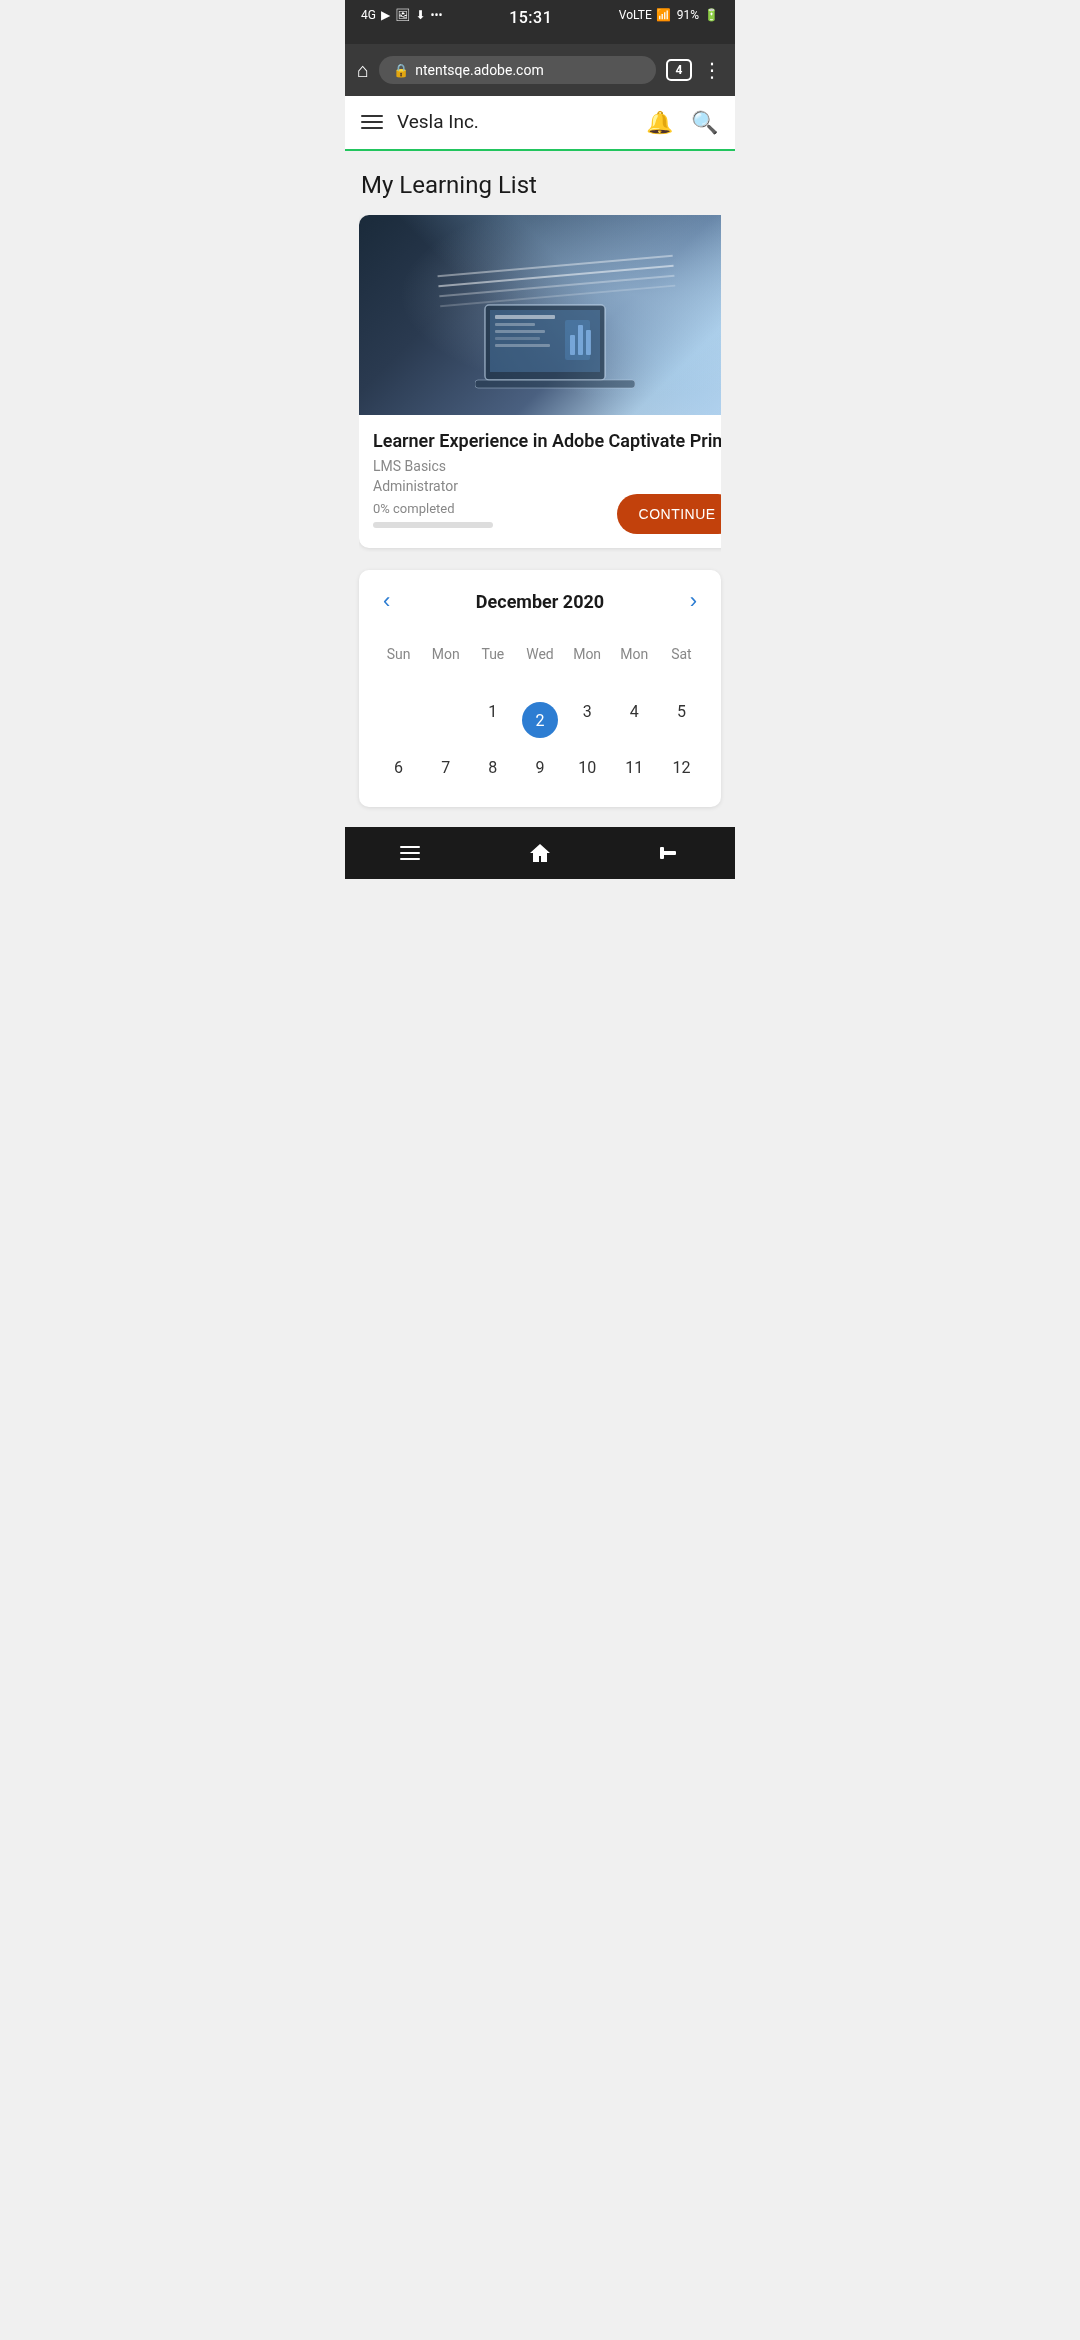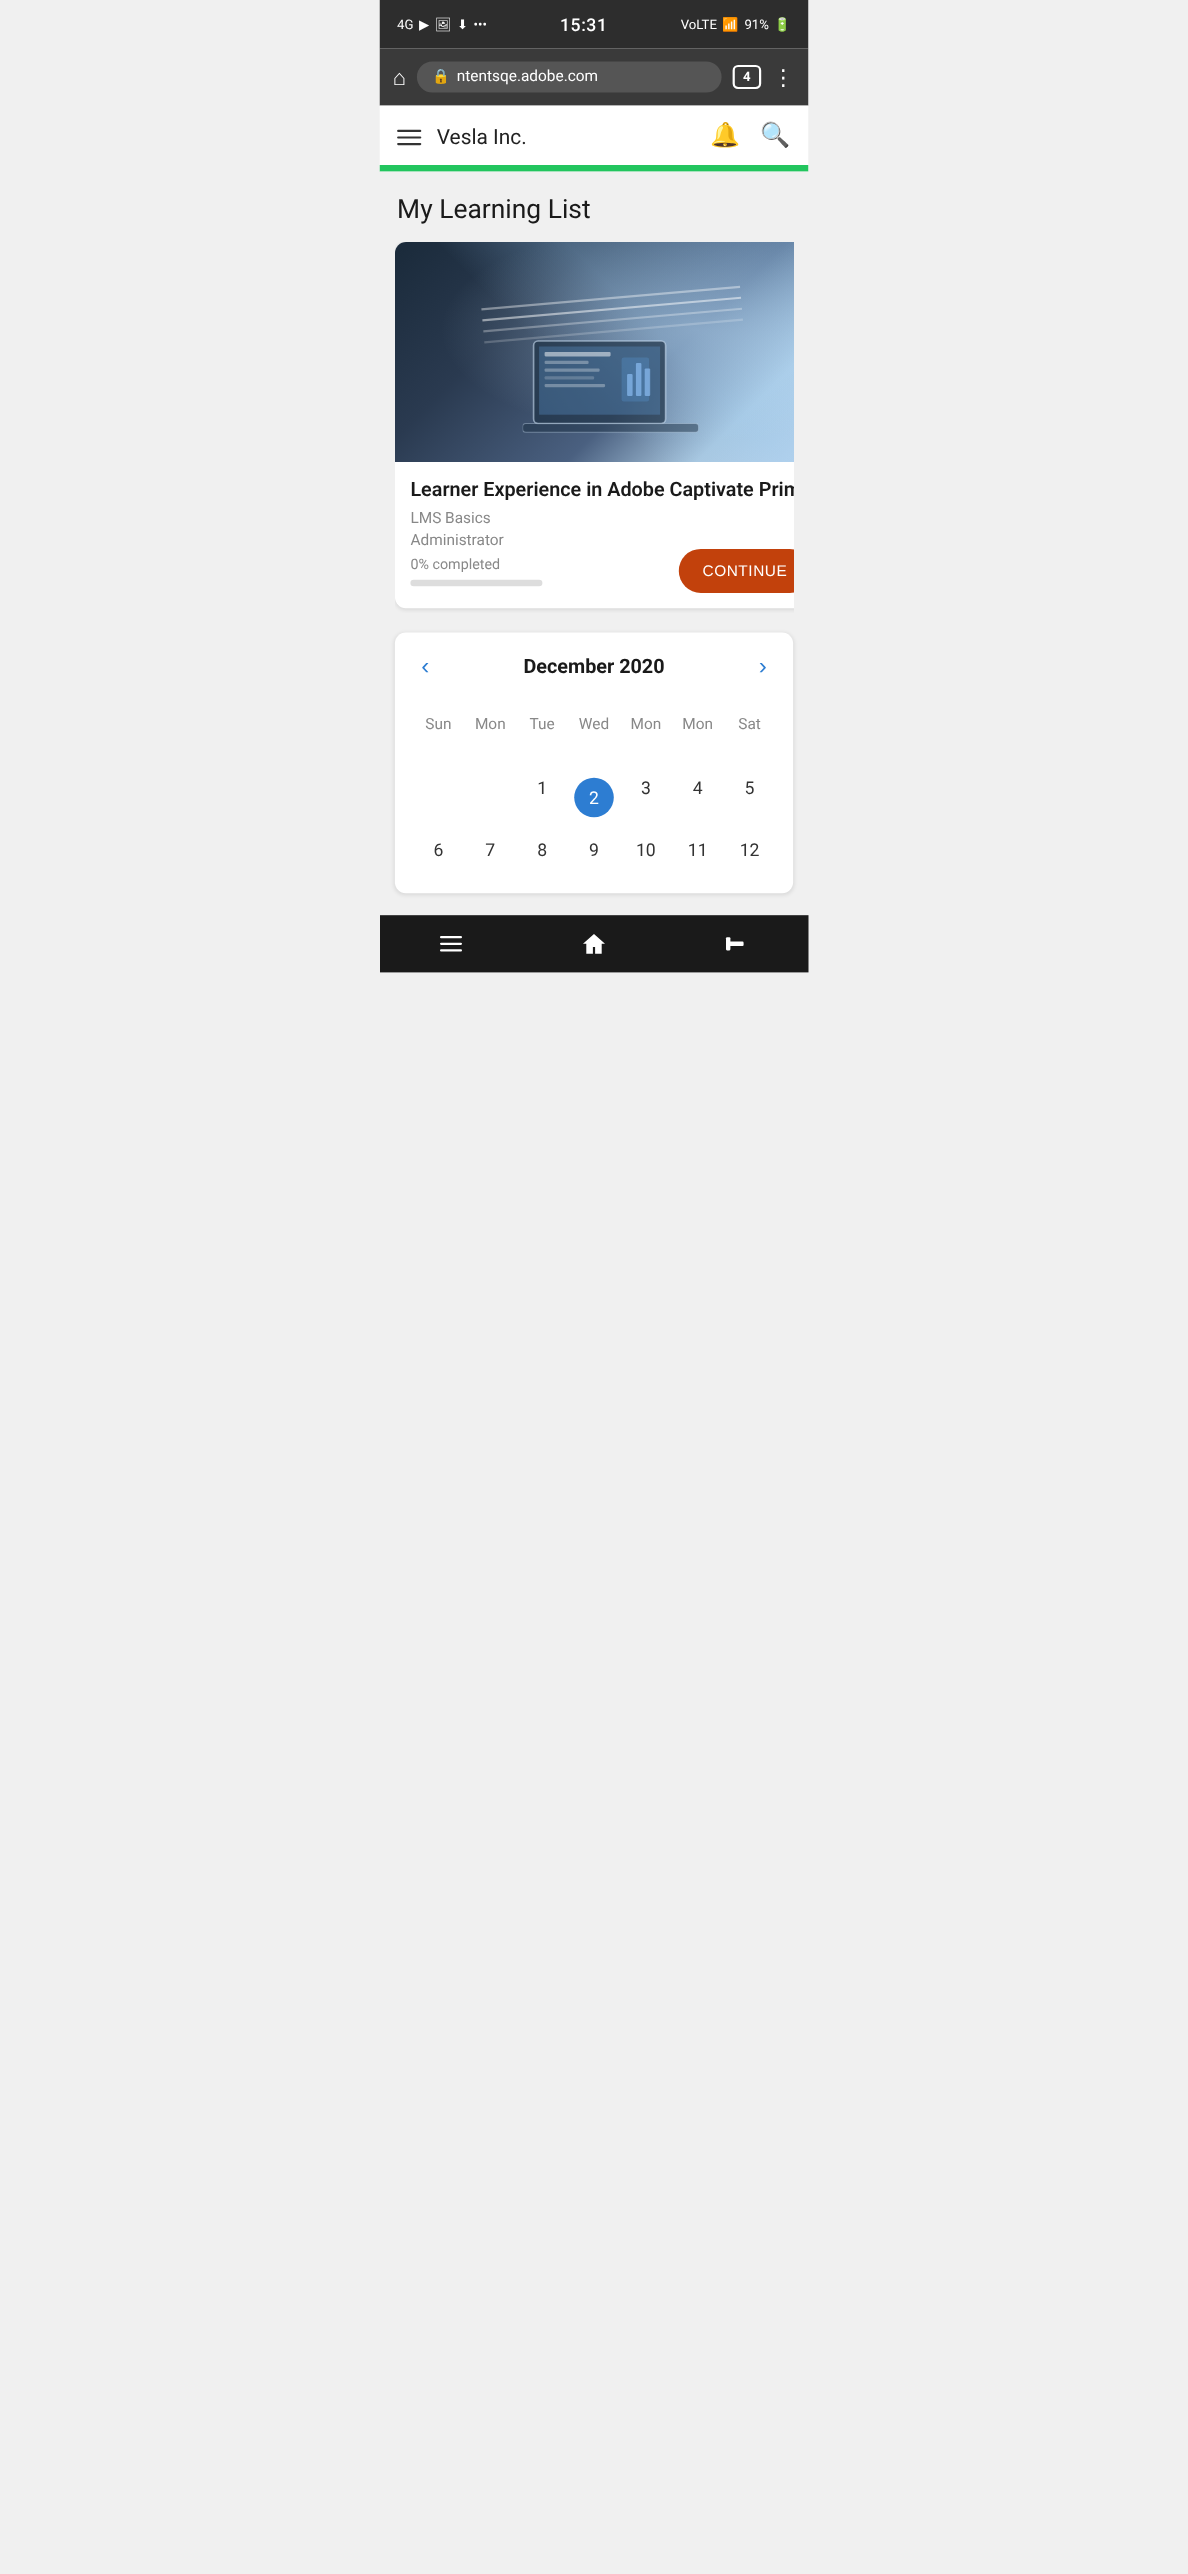--- a/index.html
+++ b/index.html
@@ -12,21 +12,21 @@
       margin: 0 auto;
       overflow-x: hidden;
     }
 
     
     .status-bar {
       background: #2d2d2d;
       color: white;
       display: flex;
       justify-content: space-between;
-      align-items: center;
+      align-items: flex-start;
       padding: 8px 16px;
       height: 44px;
       font-size: 13px;
     }
     .status-left {
       display: flex;
       align-items: center;
       gap: 5px;
       font-size: 12px;
     }
@@ -84,24 +84,24 @@
     .more-btn {
       color: white;
       font-size: 20px;
       letter-spacing: 1px;
     }
 
     
     .app-header {
       background: white;
       display: flex;
-      align-items: flex-end;
+      align-items: flex-start;
       justify-content: space-between;
       padding: 14px 16px;
-      border-bottom: 6px solid #22c55e;
+      border-bottom: 2px solid #22c55e;
     }
     .header-left {
       display: flex;
       align-items: center;
       gap: 14px;
     }
     .hamburger {
       display: flex;
       flex-direction: column;
       gap: 4px;

